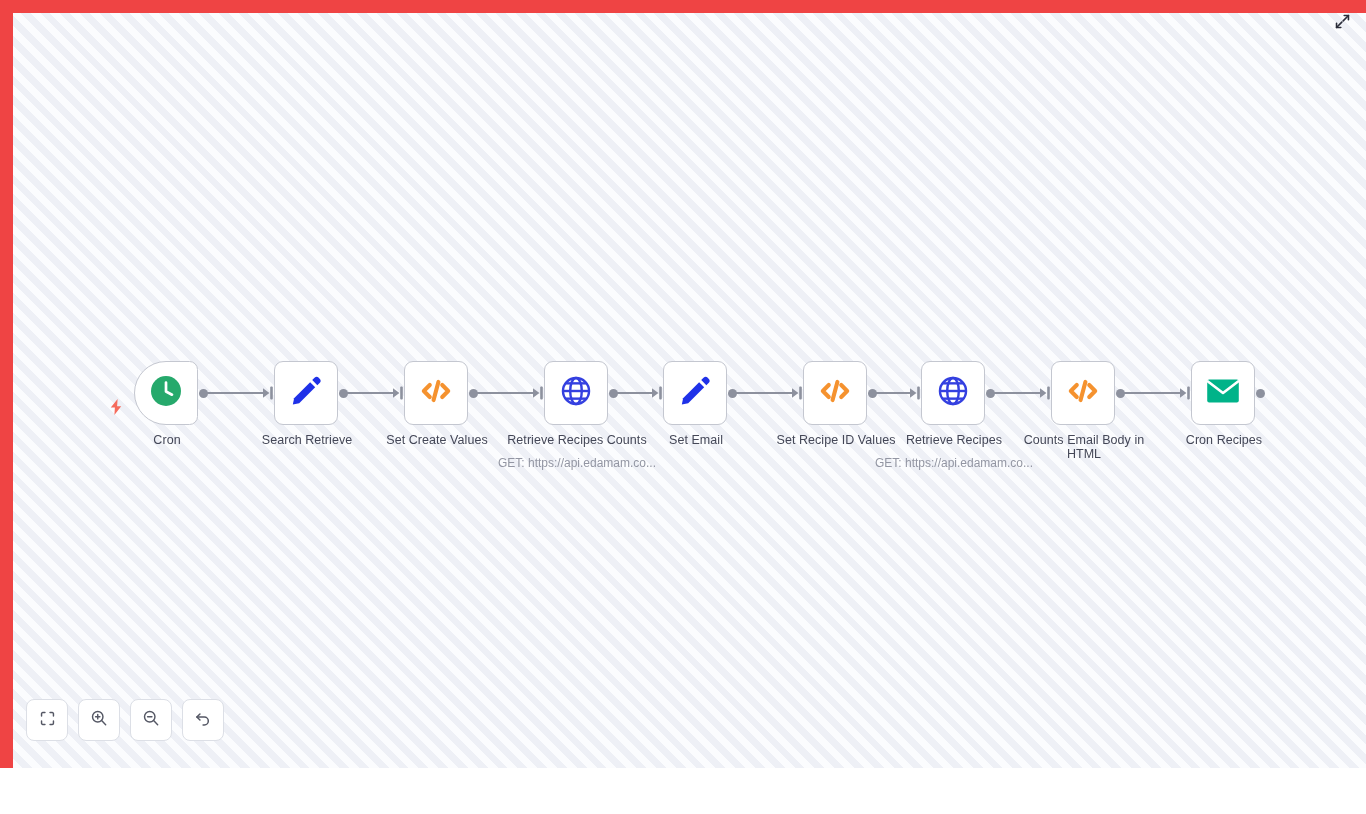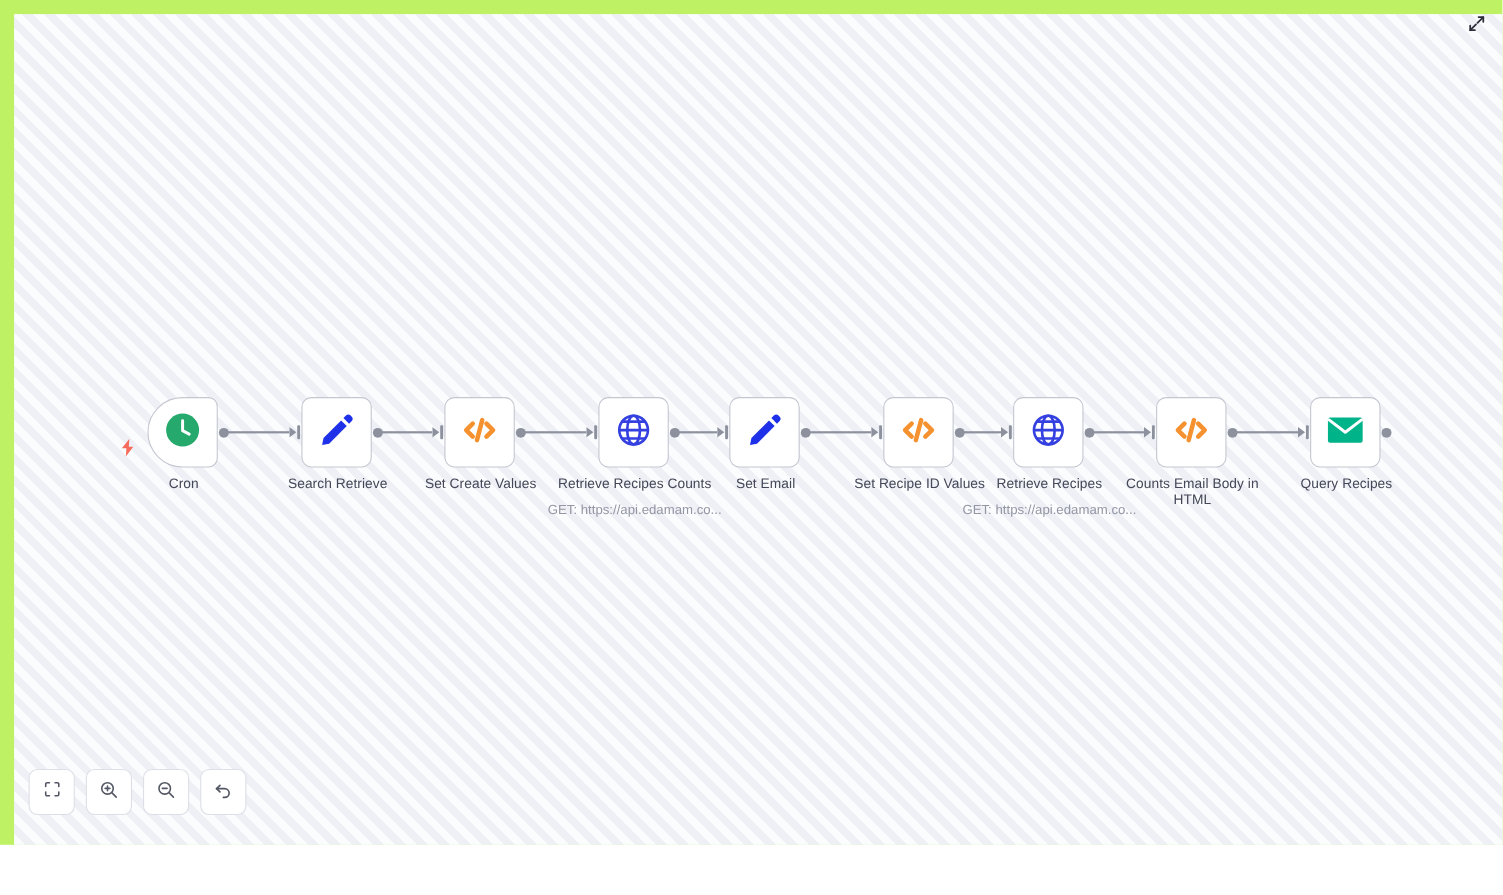--- a/index.html
+++ b/index.html
@@ -19,21 +19,21 @@
     background: #ffffff;
   }
 
   
   .frame {
     position: absolute;
     left: 0;
     top: 0;
     width: 1366px;
     height: 768px;
-    background: #bef264;
+    background: #ef4444;
     overflow: hidden;
   }
 
   
   .canvas {
     position: absolute;
     left: 13px;
     top: 13px;
     width: 1353px;
     height: 755px;
@@ -317,21 +317,21 @@
               </svg></div>
           </div>
           <div class="conn-line" style="left: 1111px; width: 56px; top: 379px;"></div>
           <div class="node-wrap" style="left: 1211px;">
             <div class="node-box">
               <span><svg width="34" height="34" viewBox="0 0 28 22">
                   <rect x="1" y="1.5" width="26" height="19" rx="1.6" fill="#00b389"></rect>
                   <path d="M1.6 3.2 14 12.6 26.4 3.2" stroke="#ffffff" stroke-width="2.2" fill="none" stroke-linecap="round" stroke-linejoin="round"></path>
                 </svg></span>
             </div>
-            <div class="node-label">Query Recipes</div>
+            <div class="node-label">Cron Recipes</div>
             <div class="out-dot" style="left: 32px;"></div>
             <div class="in-arrow" style="left: -44px;"><svg width="12" height="14" viewBox="0 0 12 14">
                 <path d="M0 2.2 6.4 7 0 11.8z" fill="#8d919e"></path>
                 <rect x="7.2" y="0.6" width="2.6" height="12.8" rx="1" fill="#8d919e"></rect>
               </svg></div>
           </div>
         </div>
     </div>
 
     <div class="expand-btn" title="Expand">

